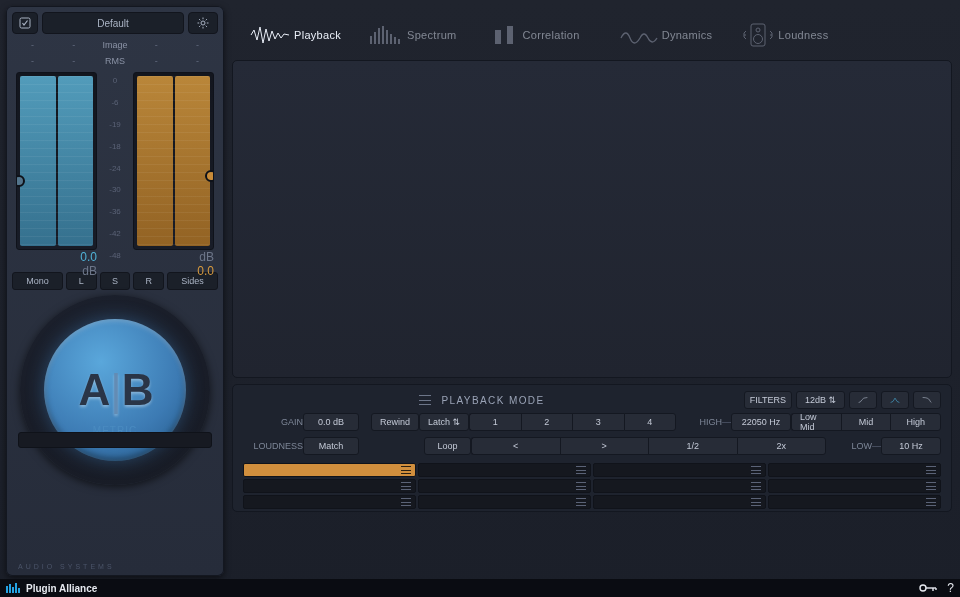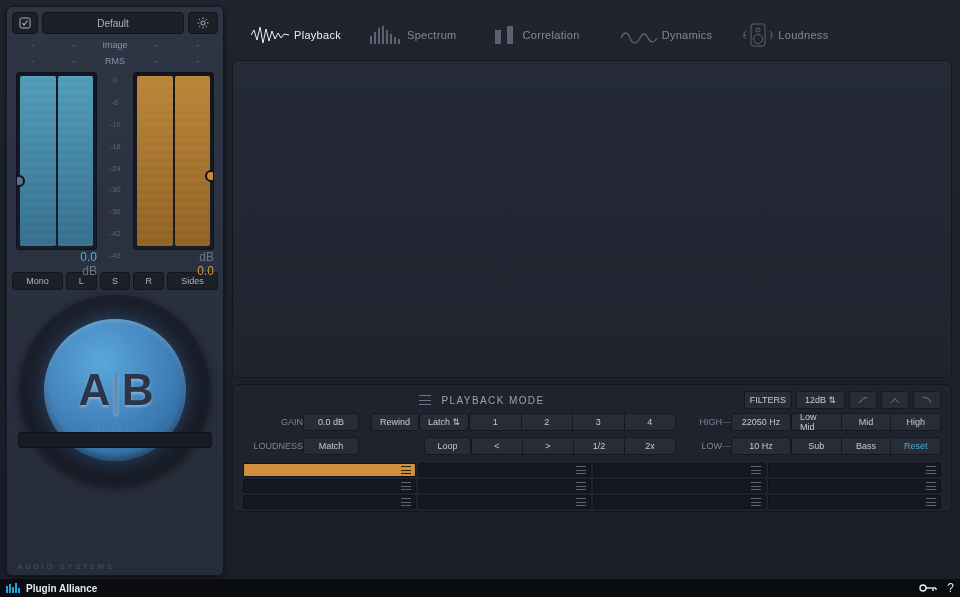--- a/index.html
+++ b/index.html
@@ -341,25 +341,20 @@
       <div class="num-segment" style="flex:1;">
         <div class="low-btn">&lt;</div>
         <div class="low-btn">&gt;</div>
         <div class="low-btn">1/2</div>
         <div class="low-btn">2x</div>
       </div>
       <div style="width:12px"></div>
       <div class="label-sm" style="width:34px">LOW</div>
       <span style="color:#5a6276;font-size:9px">—</span>
       <div class="low-btn" style="width:60px">10 Hz</div>
-      <div class="num-segment" style="width:150px">
-        <div class="low-btn">Sub</div>
-        <div class="low-btn">Bass</div>
-        <div class="low-btn blue-text">Reset</div>
-      </div>
     </div>
 
     <div class="lanes">
       <div class="lane-row">
         <div class="lane full">
             <span class="lane-handle">
               <span></span>
               <span></span>
               <span></span>
             </span>

